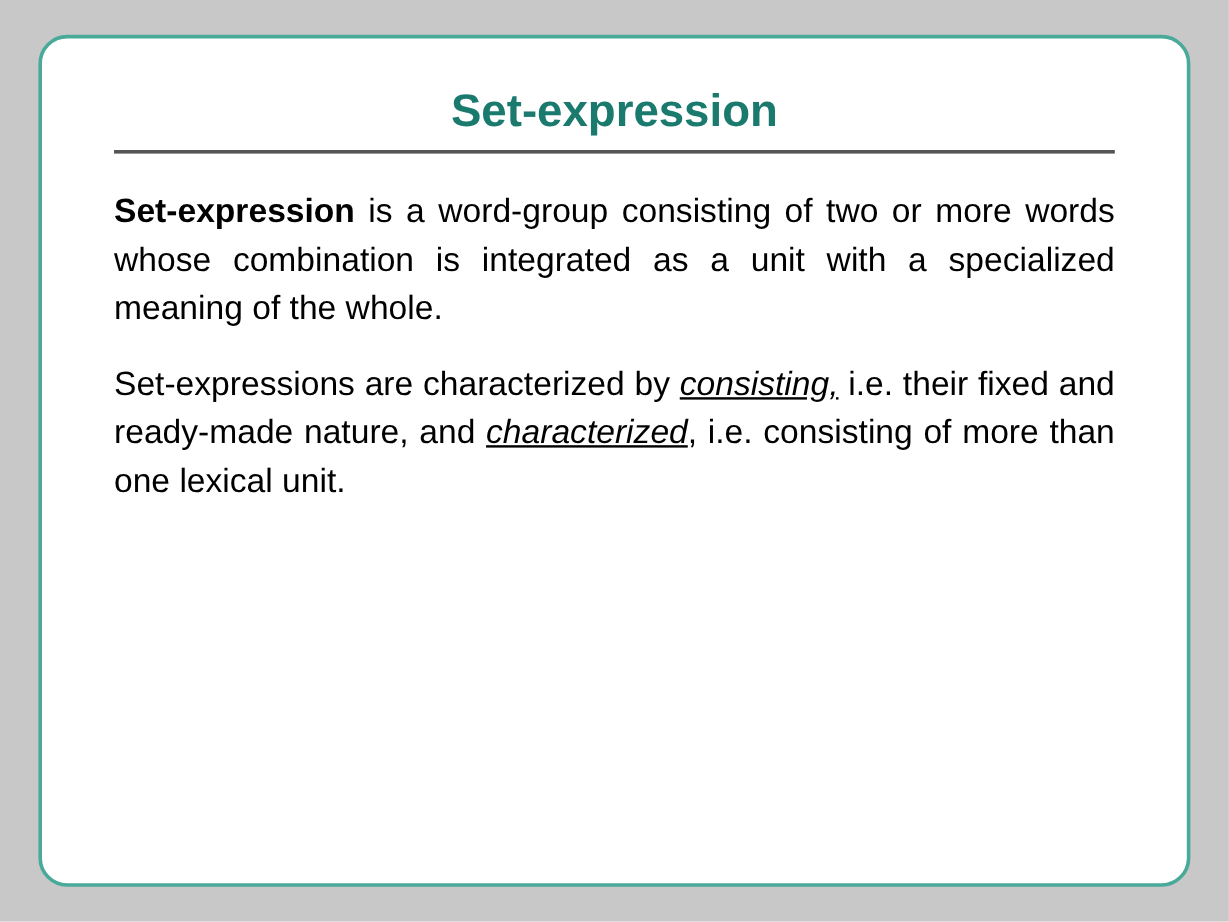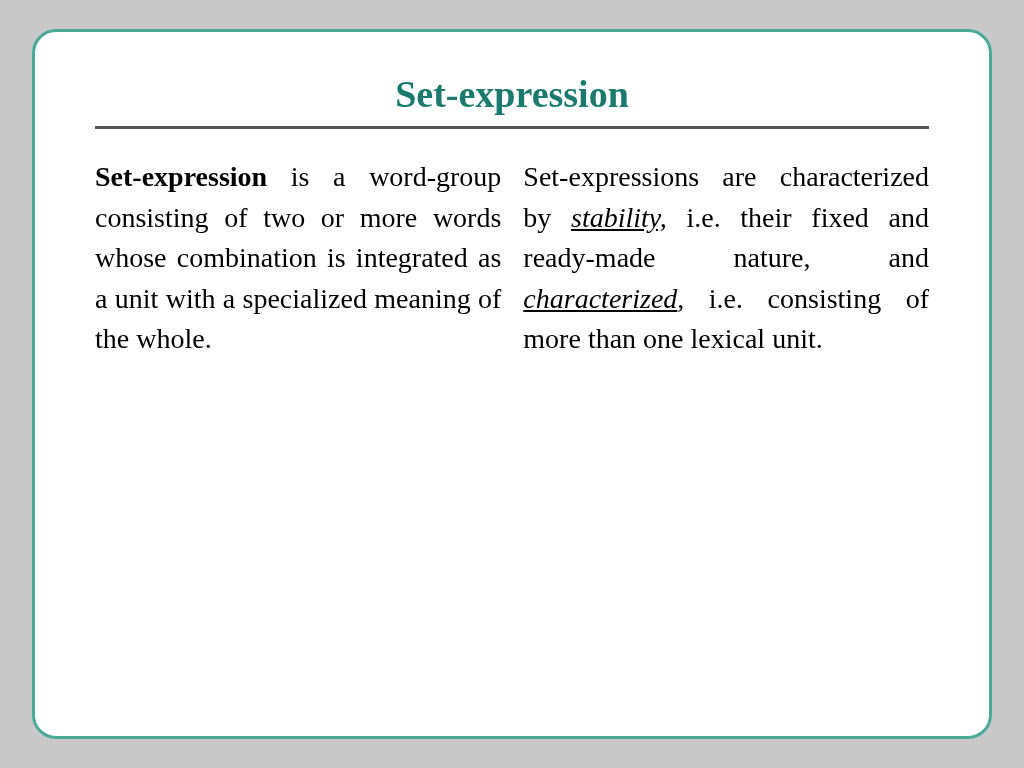--- a/index.html
+++ b/index.html
@@ -1,19 +1,18 @@
 <!DOCTYPE html>
 <html><head>
   <meta charset="utf-8">
   <style>
     * {
       margin: 0;
       padding: 0;
       box-sizing: border-box;
-      font-family: Liberation Serif, serif;
     }
 
     body {
       width: 1024px;
       height: 768px;
       background: #c8c8c8;
       display: flex;
       align-items: center;
       justify-content: center;
       font-family: Arial, sans-serif;
@@ -48,21 +47,21 @@
 
     .title-underline {
       width: 100%;
       height: 3px;
       background: #555555;
     }
 
     .content {
       flex: 1;
       display: flex;
-      flex-direction: row;
+      flex-direction: column;
       gap: 22px;
     }
 
     .paragraph {
       font-size: 28px;
       line-height: 1.45;
       color: #000000;
       text-align: justify;
       text-justify: inter-word;
     }
@@ -85,16 +84,16 @@
     <div class="title">Set-expression</div>
     <div class="title-underline"></div>
   </div>
 
   <div class="content">
     <p class="paragraph">
       <span class="bold-term">Set-expression</span><span> is a word-group consisting of two or more words whose combination is integrated as a unit with a specialized meaning of the whole.</span>
     </p>
 
     <p class="paragraph">
-      <span>Set-expressions are characterized by </span><span class="italic-underline">stability,</span><span> i.e. their fixed and ready-made nature, and </span><span class="italic-underline">characterized</span><span>, i.e. consisting of more than one lexical unit.</span>
+      <span>Set-expressions are characterized by </span><span class="italic-underline">consisting,</span><span> i.e. their fixed and ready-made nature, and </span><span class="italic-underline">characterized</span><span>, i.e. consisting of more than one lexical unit.</span>
     </p>
   </div>
 </div>
 
 </body></html>

